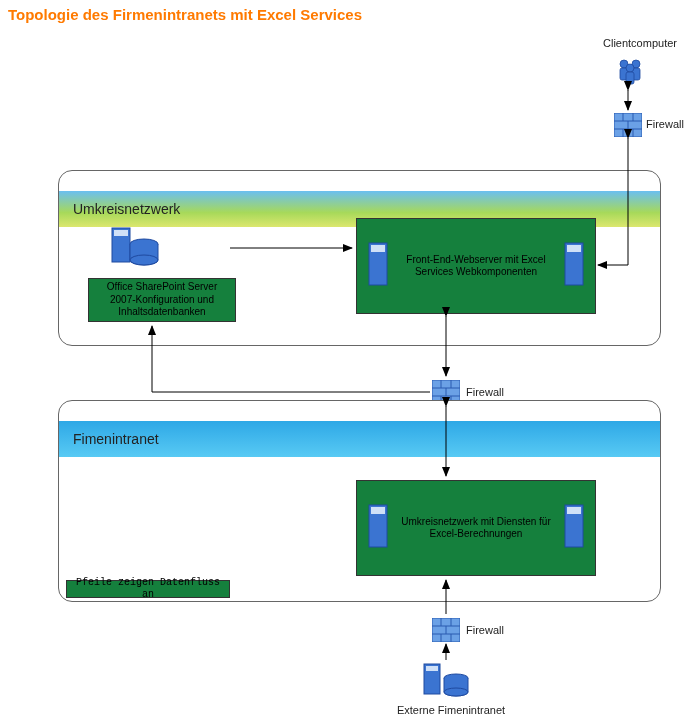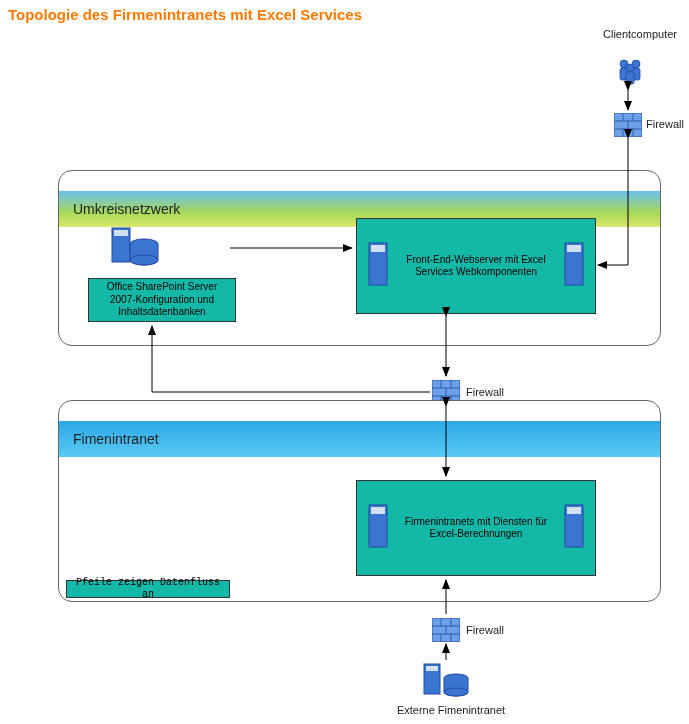--- a/index.html
+++ b/index.html
@@ -39,21 +39,21 @@
   }
   .zone-header.perimeter {
     background: linear-gradient(to bottom, #6bbff0 0%, #a7d95a 60%, #dce76e 100%);
   }
   .zone-header.intranet {
     background: linear-gradient(to bottom, #2ea8e6 0%, #58caf4 100%);
   }
   .box {
     position: absolute;
     border: 1px solid #333;
-    background: #14b8a6;
+    background: #15803d;
     font-size: 10px;
     text-align: center;
     display: flex;
     align-items: center;
     justify-content: center;
     padding: 4px;
     line-height: 1.25;
   }
   .label {
     position: absolute;
@@ -66,21 +66,21 @@
     text-align: center;
   }
   .icon { position: absolute; }
   svg.arrow { position: absolute; overflow: visible; }
 </style>
 </head>
 <body>
 
 <div class="title">Topologie des Firmenintranets mit Excel Services</div>
 
-<div class="label" style="left:600px; top:28px; width:80px;">Clientcomputer</div>
+<div class="label" style="left:600px; top:37px; width:80px;">Clientcomputer</div>
 <div class="icon" style="left:614px; top:56px;">
   <svg width="32" height="32" viewBox="0 0 32 32">
     <g fill="#3b74d1" stroke="#1f4aa0" stroke-width="0.8">
       <circle cx="10" cy="8" r="4"></circle>
         <rect x="6" y="12" width="8" height="12" rx="2"></rect>
       <circle cx="22" cy="8" r="4"></circle>
         <rect x="18" y="12" width="8" height="12" rx="2"></rect>
       <circle cx="16" cy="12" r="4"></circle>
         <rect x="12" y="16" width="8" height="12" rx="2"></rect>
     </g>
@@ -155,21 +155,21 @@
 </div>
 
 <div class="box" style="left:356px; top:480px; width:240px; height:96px;">
   <div style="display:flex; align-items:center; gap:8px; width:100%; justify-content:space-between; padding:0 6px;">
     <span>
       <svg width="22" height="46" viewBox="0 0 22 46">
           <rect x="2" y="2" width="18" height="42" fill="#3b74d1" stroke="#1f4aa0"></rect>
           <rect x="4" y="4" width="14" height="7" fill="#cfe0f7"></rect>
         </svg>
     </span>
-    <span style="flex:1; padding:0 4px;" class="small-label">Firmenintranets mit Diensten für Excel-Berechnungen</span>
+    <span style="flex:1; padding:0 4px;" class="small-label">Umkreisnetzwerk mit Diensten für Excel-Berechnungen</span>
     <span>
       <svg width="22" height="46" viewBox="0 0 22 46">
           <rect x="2" y="2" width="18" height="42" fill="#3b74d1" stroke="#1f4aa0"></rect>
           <rect x="4" y="4" width="14" height="7" fill="#cfe0f7"></rect>
         </svg>
     </span>
   </div>
 </div>
 
 <div class="box" style="left:66px; top:580px; width:164px; height:18px; font-size:10px;font-family:Liberation Mono, monospace;">

